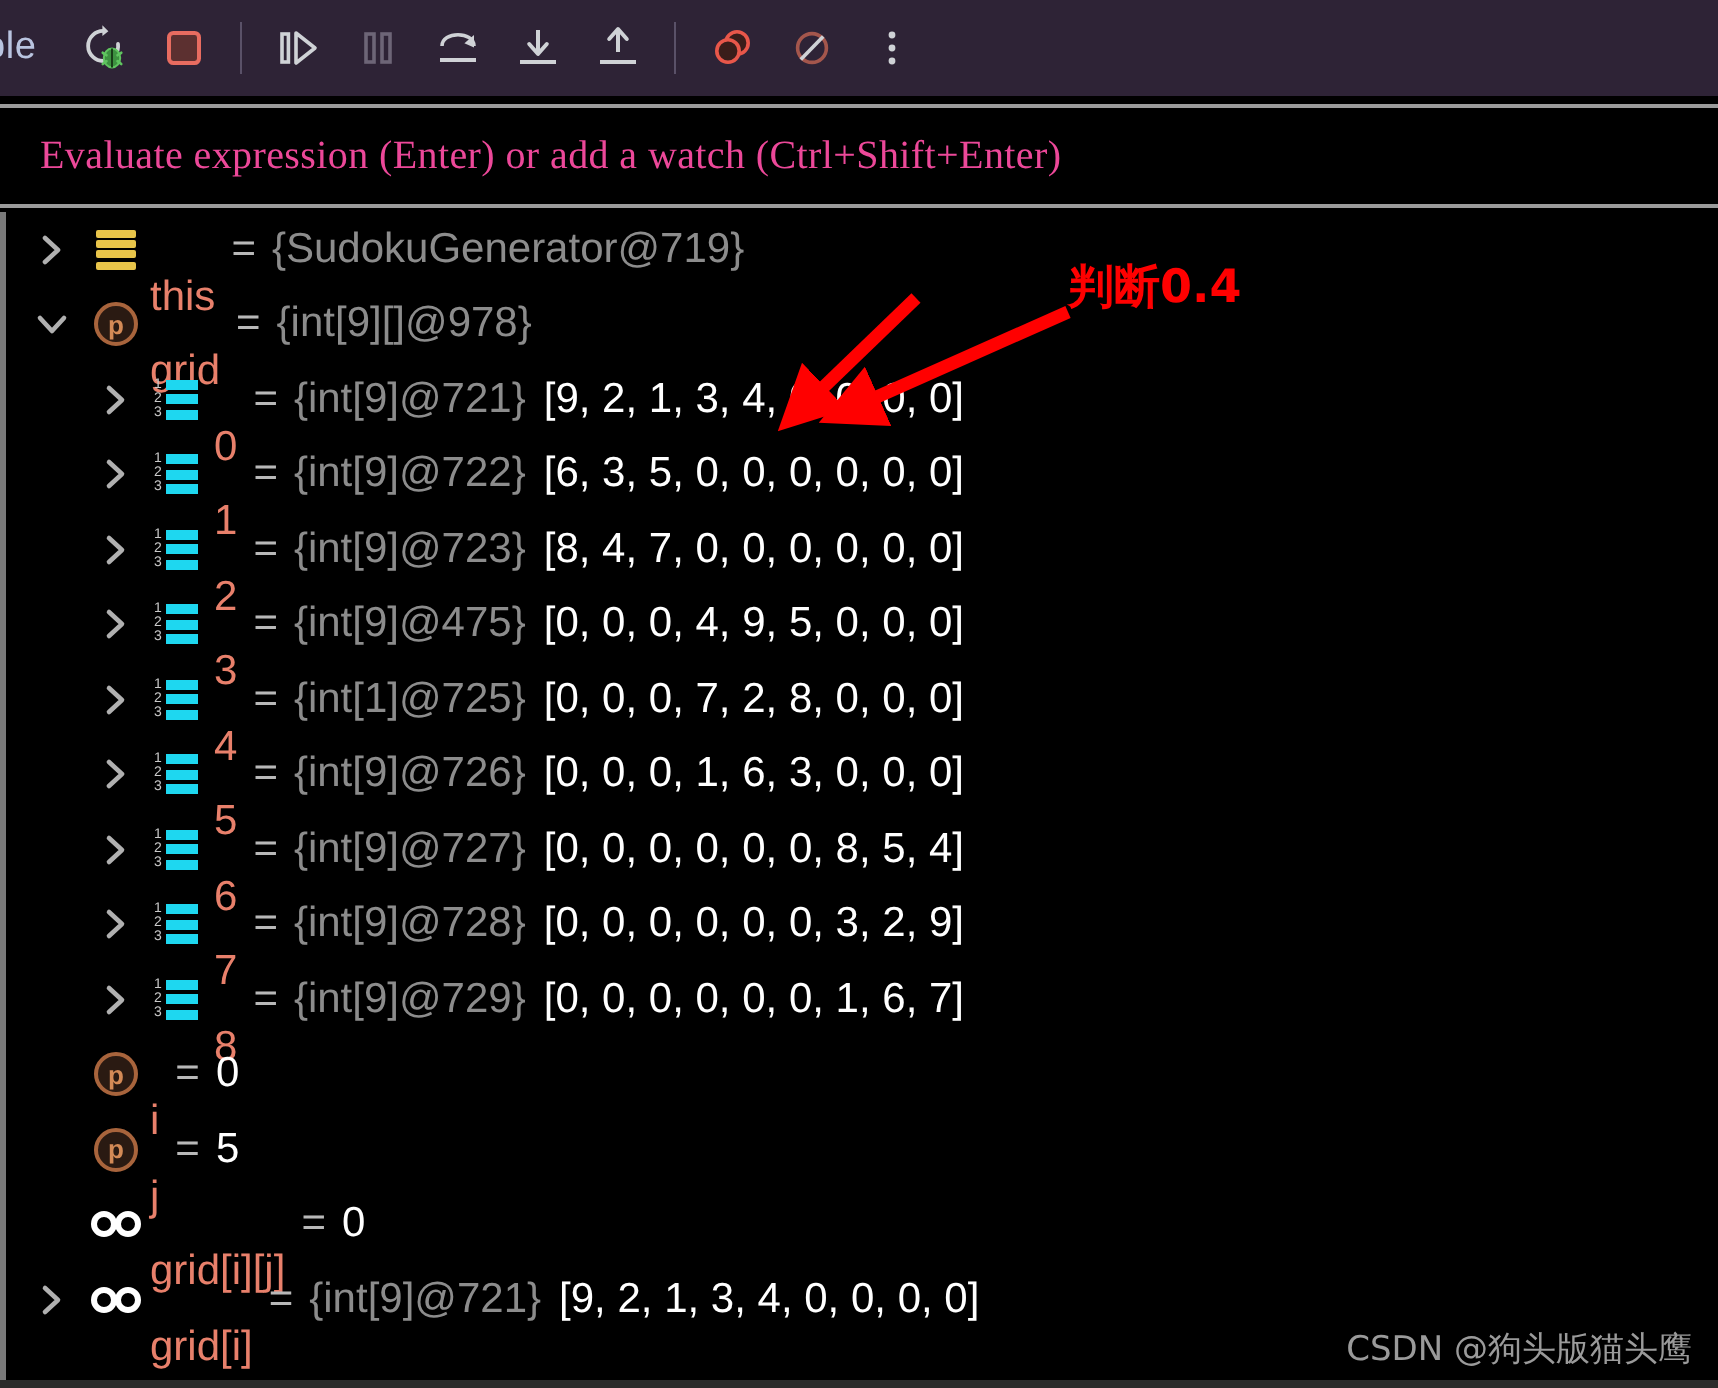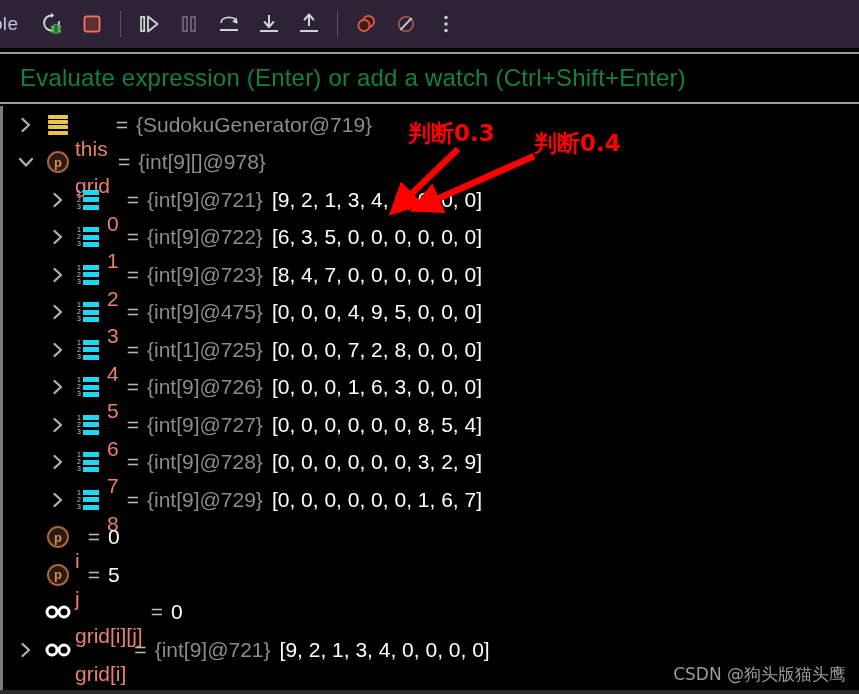--- a/index.html
+++ b/index.html
@@ -33,23 +33,23 @@
     border-top:2px solid #9b9b9b;
     border-bottom:2px solid #9b9b9b;
     background:#000;
     display:flex;align-items:center;
   }
   .eval-wrap .inner{
     margin:0 6px;width:100%;height:44px;display:flex;align-items:center;
     background:#000;
   }
   .eval-text{
-    color:#15803d;
-    font-family:Liberation Sans, sans-serif;
-    font-size:24px;letter-spacing:.2px;white-space:nowrap;
+    color:#ec4899;
+    font-family:Liberation Serif, serif;
+    font-size:20px;letter-spacing:.2px;white-space:nowrap;
     padding-left:14px;
   }
 
   
   .tree{
     position:absolute;left:0;top:106px;width:859px;height:586px;
     background:#000;box-sizing:border-box;
     border-left:3px solid #7a7a7a;
     overflow:hidden;
   }
@@ -518,21 +518,20 @@
             <line x1="11.5" y1="6" x2="14.5" y2="6" stroke="#ffffff" stroke-width="2.4"></line>
           </svg>
         </span>
         <span class="name">grid[i]</span>
         <span class="eq">=</span>
         <span class="type">{int[9]@721}</span>
         <span class="val">[9, 2, 1, 3, 4, 0, 0, 0, 0]</span>
       </div>
     </div>
 
-  <div class="anno" id="anno0" style="left: 408px; top: 118px;">判断0.3</div>
   <div class="anno" id="anno1" style="left: 534px; top: 128px;">判断0.4</div>
 
   <svg class="anno-arrow" style="left:380px;top:145px;" width="90" height="75" viewBox="0 0 90 75">
     <defs>
       <marker id="ah1" markerWidth="5" markerHeight="5" refX="2.2" refY="2.5" orient="auto">
         <path d="M0,0 L5,2.5 L0,5 z" fill="#ff0000"></path>
       </marker>
     </defs>
     <line x1="78" y1="4" x2="22" y2="58" stroke="#ff0000" stroke-width="6.5" marker-end="url(#ah1)"></line>
   </svg>

